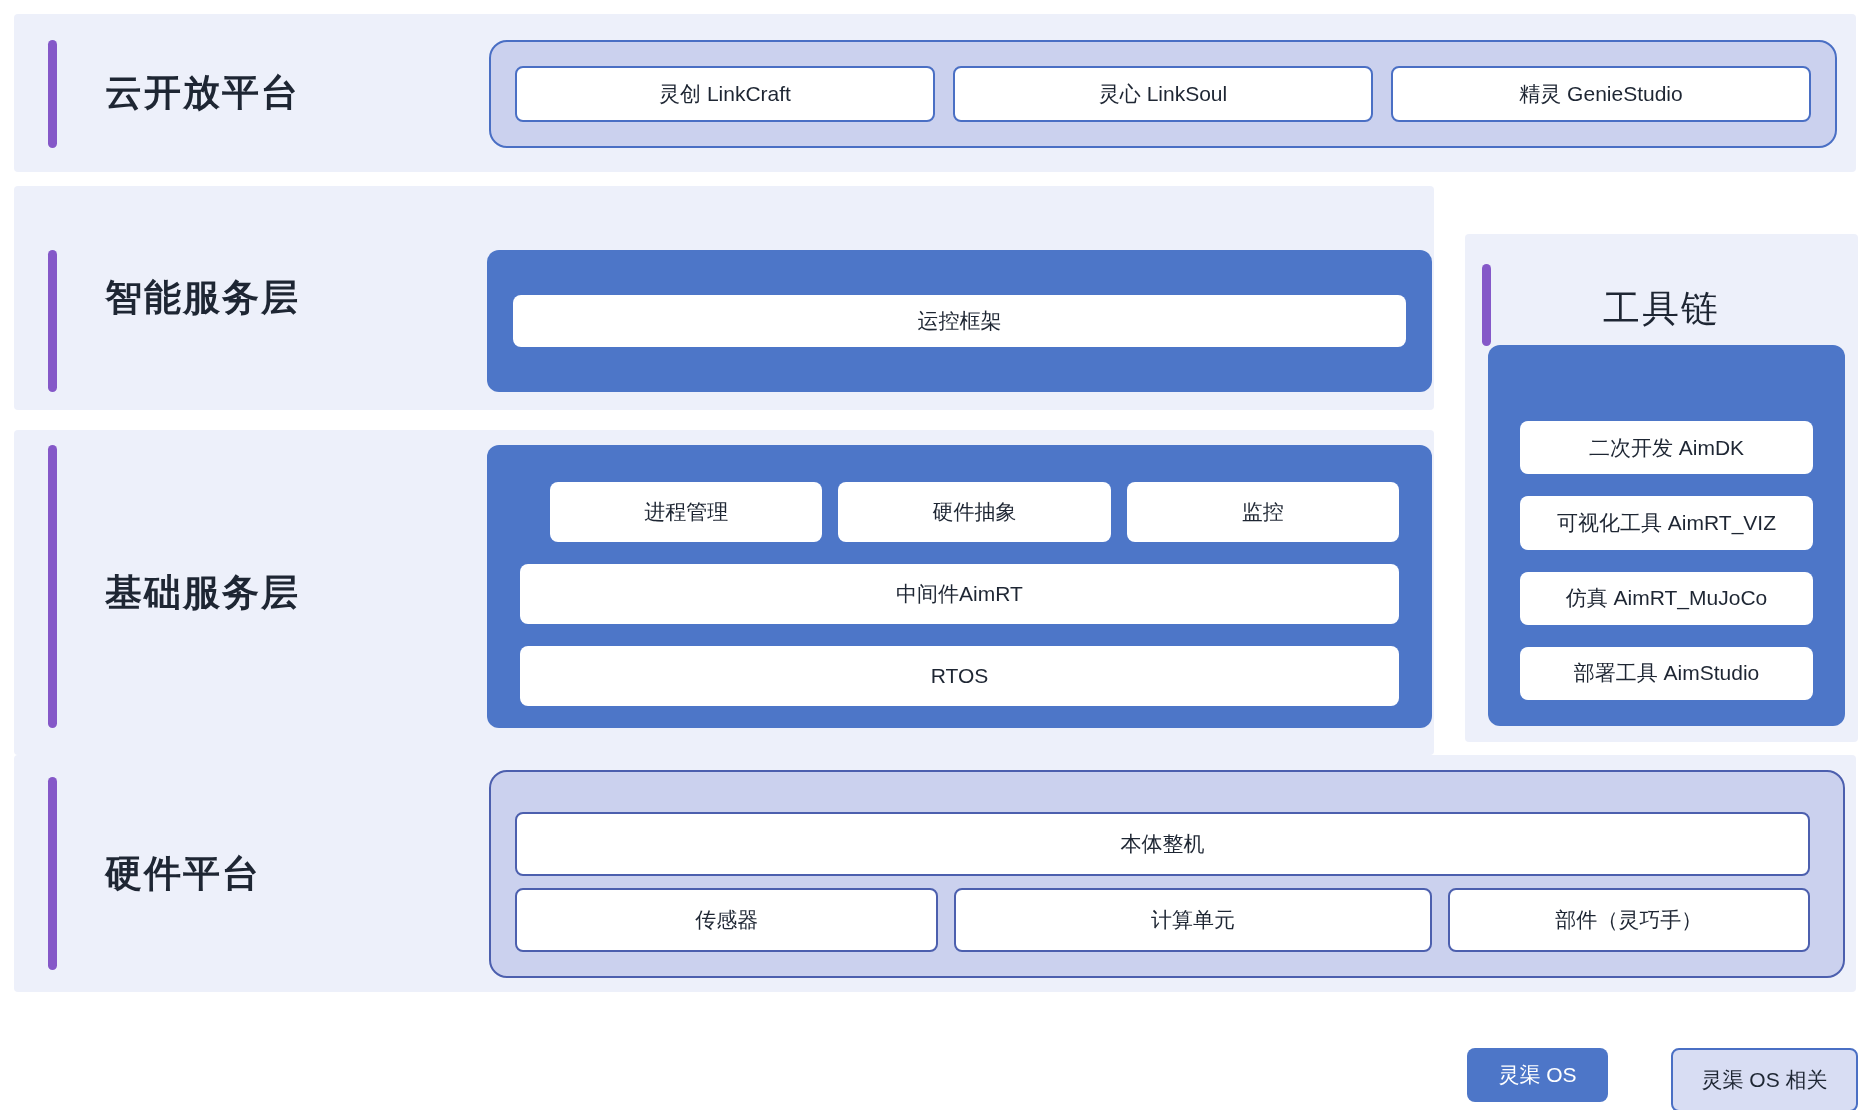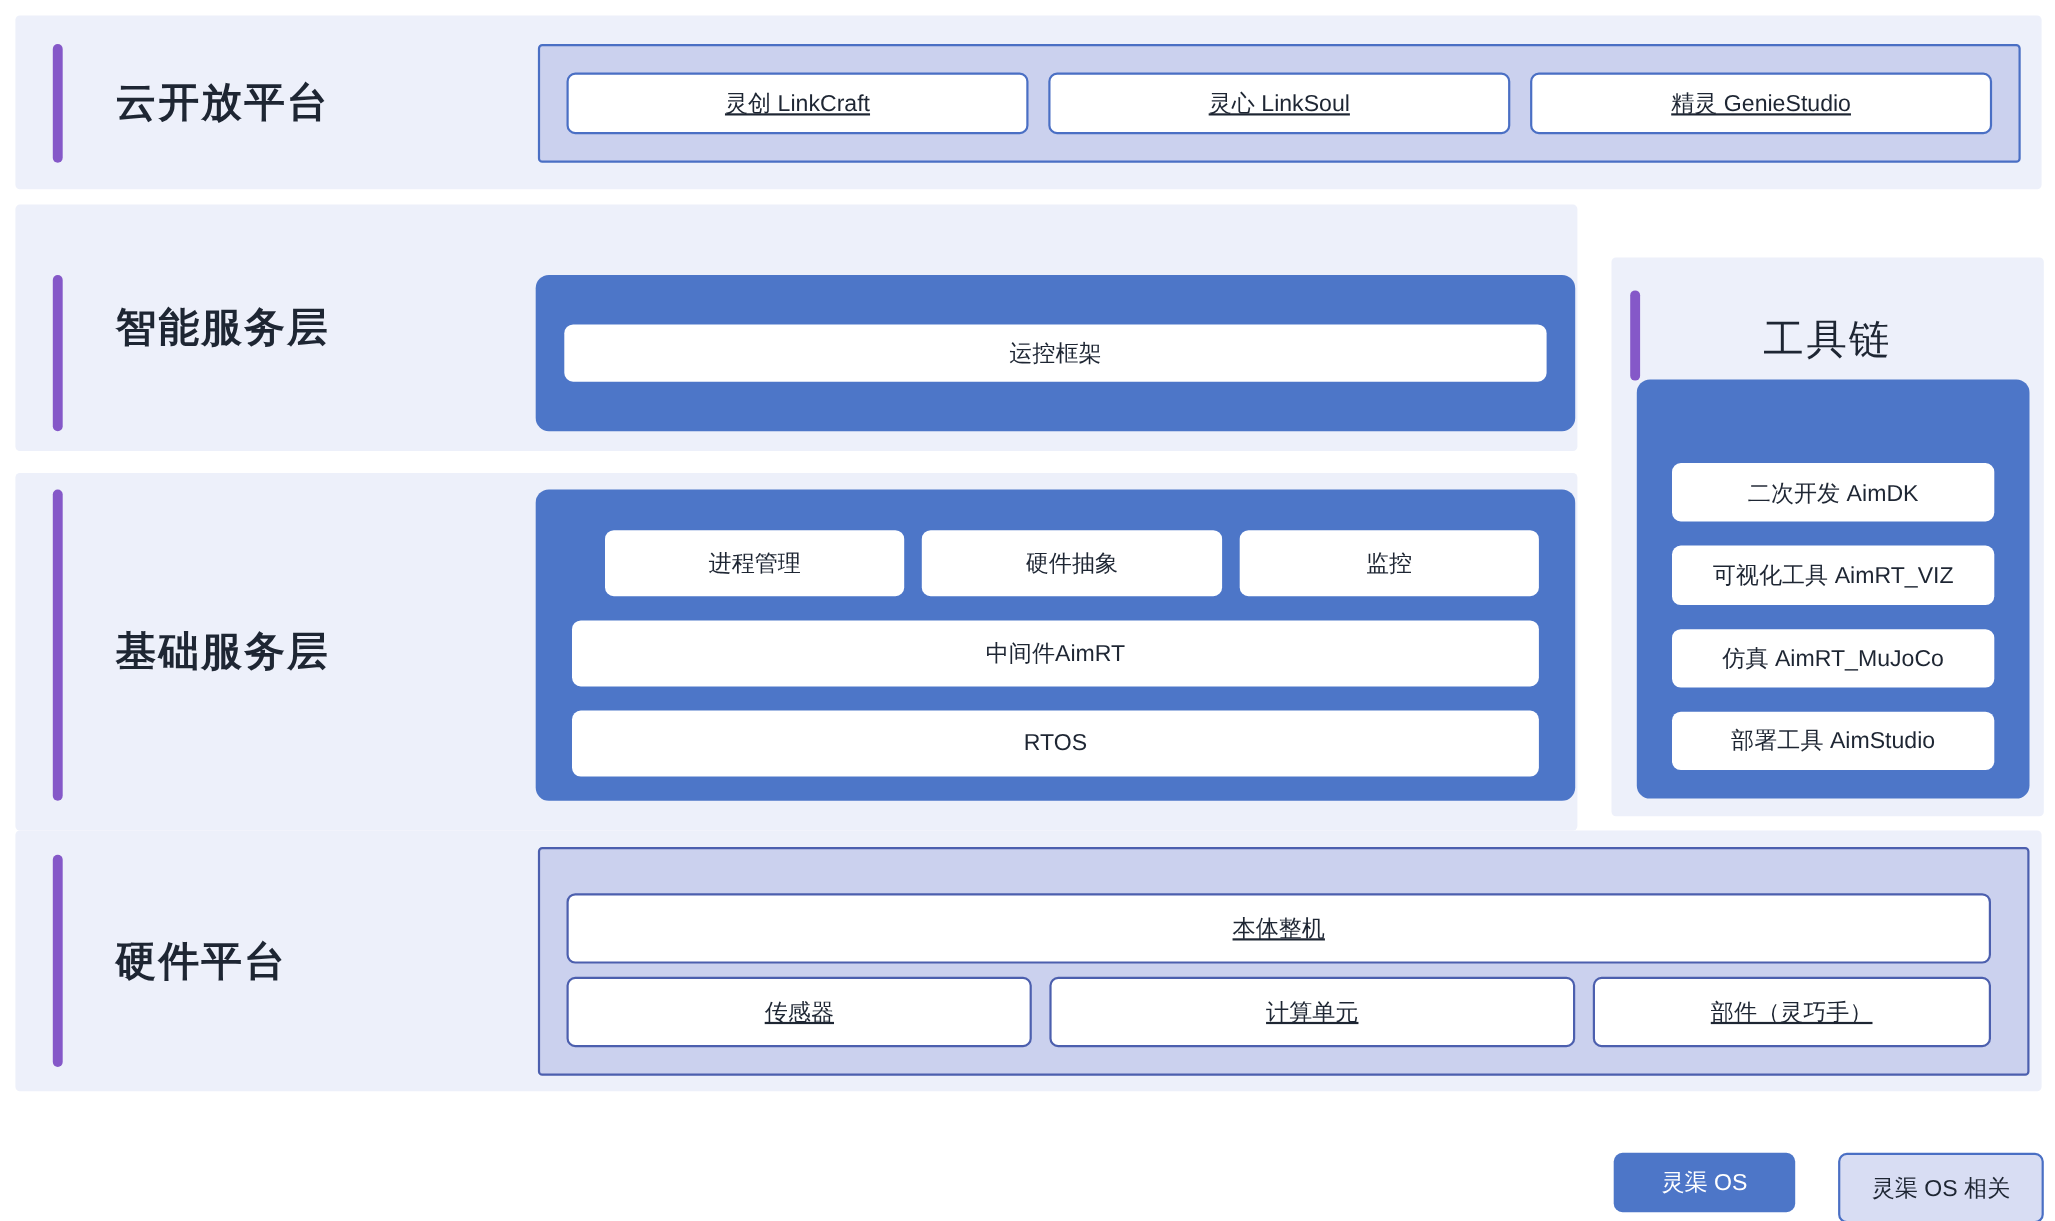--- a/index.html
+++ b/index.html
@@ -16,22 +16,22 @@
   body{font-family:"Liberation Sans","DejaVu Sans",sans-serif;color:var(--ink);}
   .stage{position:relative;width:1868px;height:1110px;background:#ffffff;overflow:hidden;}
   .row{position:absolute;background:var(--row-bg);border-radius:4px;}
   .bar{position:absolute;width:9px;border-radius:5px;background:var(--purple);}
   .row-title{
     position:absolute;left:91px;top:50%;transform:translateY(-50%);
     margin:0;font-size:37px;font-weight:700;letter-spacing:2px;color:var(--ink);white-space:nowrap;
   }
   .lav-container{
     position:absolute;background:var(--lavender);
-    border:2px solid var(--blue-border);border-radius:4px;
-    box-sizing:border-box;display:flex;text-decoration:underline;
+    border:2px solid var(--blue-border);border-radius:18px;
+    box-sizing:border-box;display:flex;
   }
   .lav-box{
     background:#ffffff;border:2px solid var(--blue-border);border-radius:8px;
     display:flex;align-items:center;justify-content:center;
     font-size:21px;color:var(--ink);box-sizing:border-box;white-space:nowrap;
   }
   .indigo{border-color:var(--indigo-border);}
   .blue-container{
     position:absolute;background:var(--blue);border-radius:12px;
     box-sizing:border-box;display:flex;
@@ -111,16 +111,16 @@
     <div class="lav-container indigo col" style="left:475px;top:15px;width:1356px;height:208px;padding:40px 33px 24px 24px;gap:12px;flex-direction:column;">
       <div class="lav-box indigo" style="height:64px;">本体整机</div>
       <div class="triple" style="height:64px;justify-content:center;">
         <div class="lav-box indigo" style="flex:1.17;">传感器</div>
         <div class="lav-box indigo" style="flex:1.32;">计算单元</div>
         <div class="lav-box indigo" style="flex:1;">部件（灵巧手）</div>
       </div>
     </div>
   </section>
 
-  <div class="legend-btn legend-blue" style="left:1467px;top:1048px;width:165px;height:54px;">灵渠 OS</div>
+  <div class="legend-btn legend-blue" style="left:1467px;top:1048px;width:141px;height:54px;">灵渠 OS</div>
   <div class="legend-btn legend-light" style="left:1671px;top:1048px;width:187px;height:64px;">灵渠 OS 相关</div>
 
 </div>
 
 </body></html>

